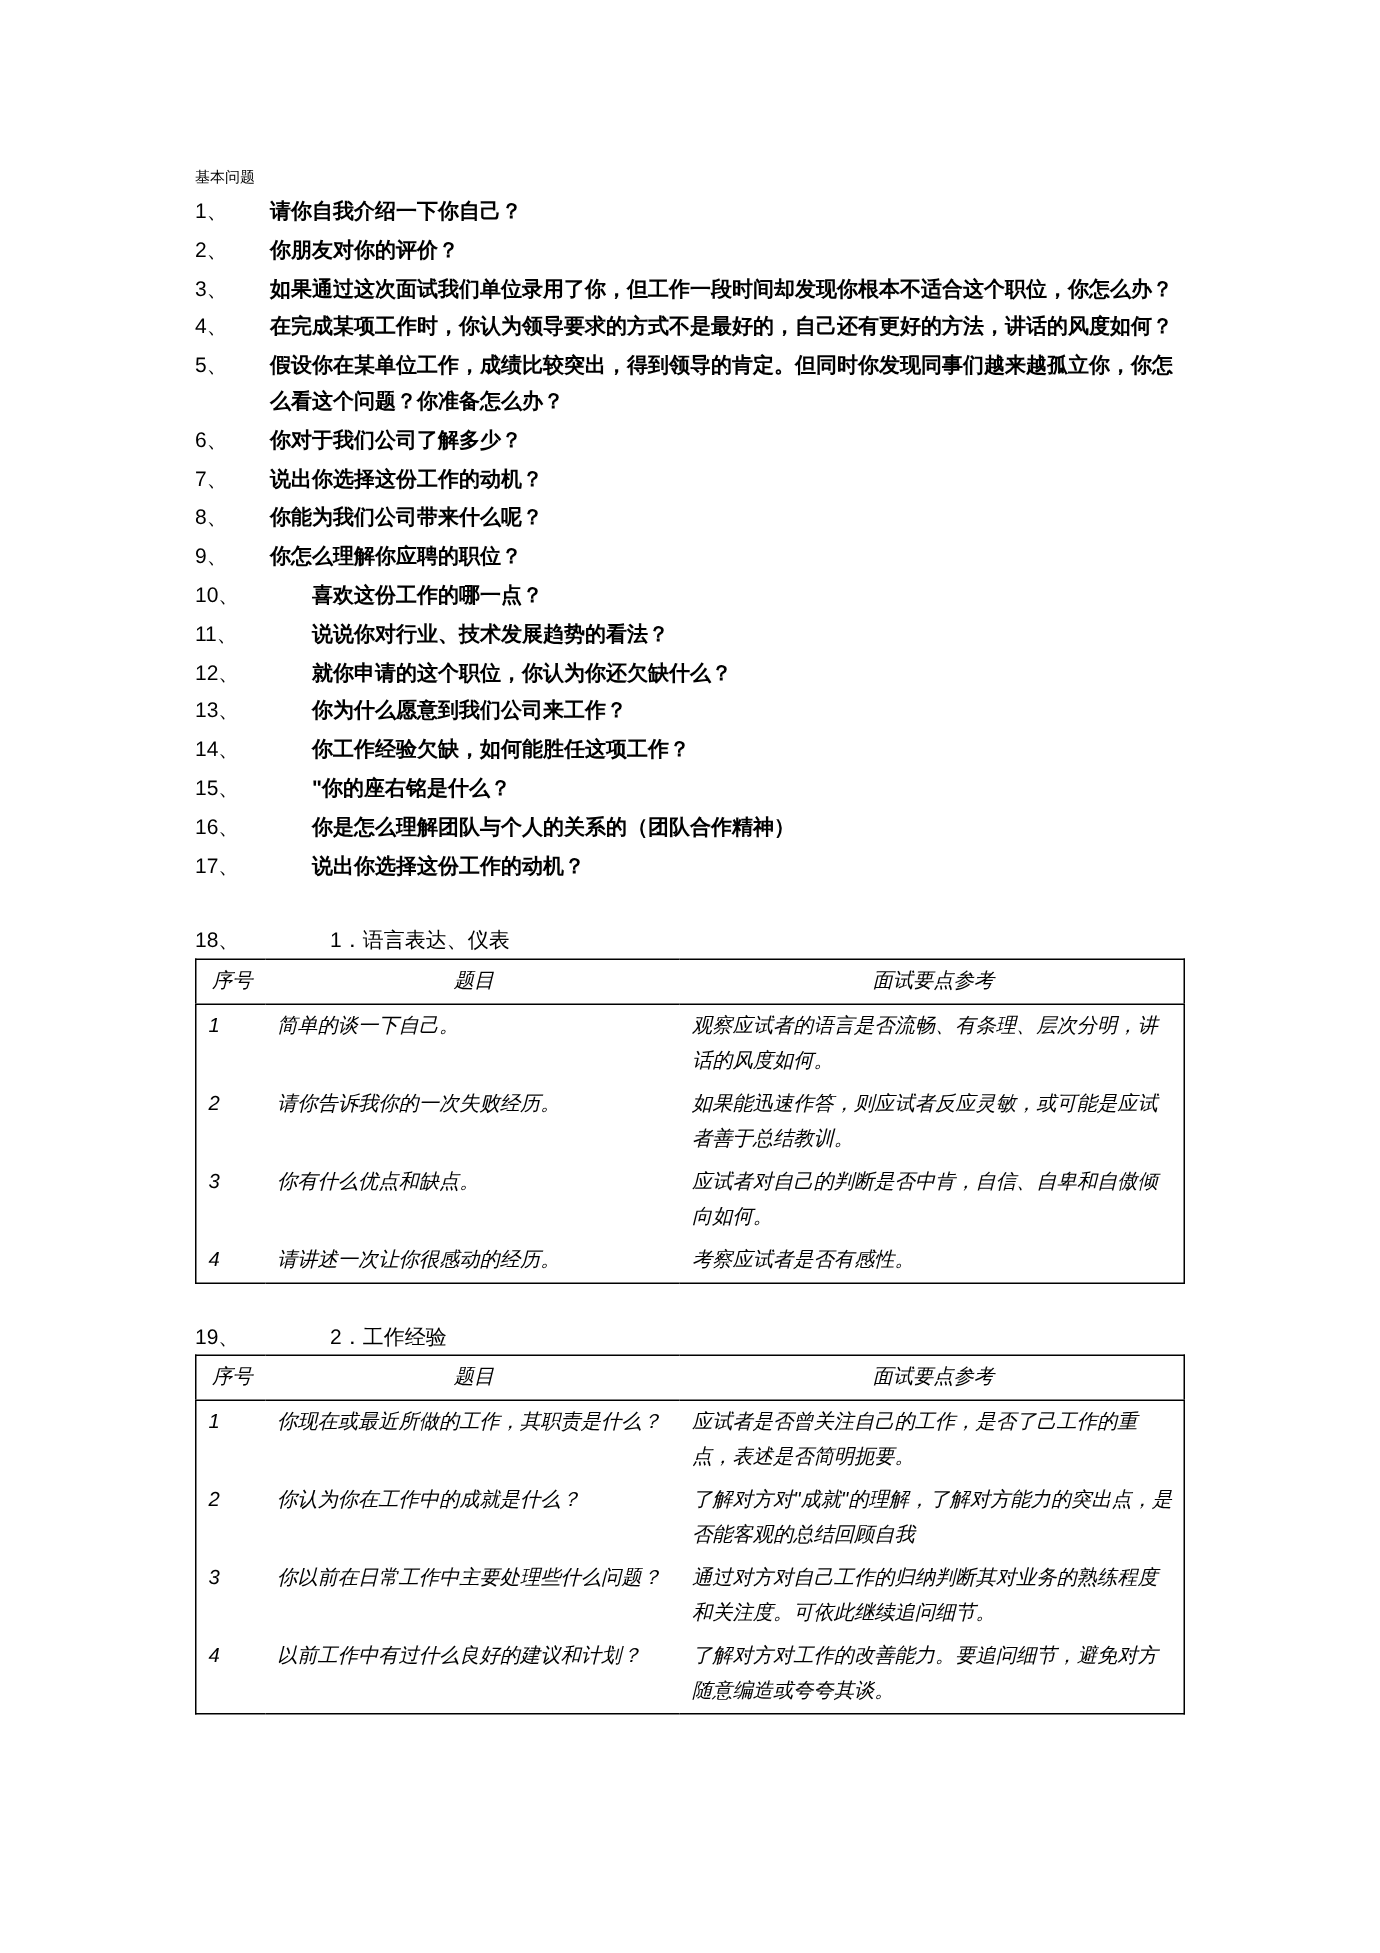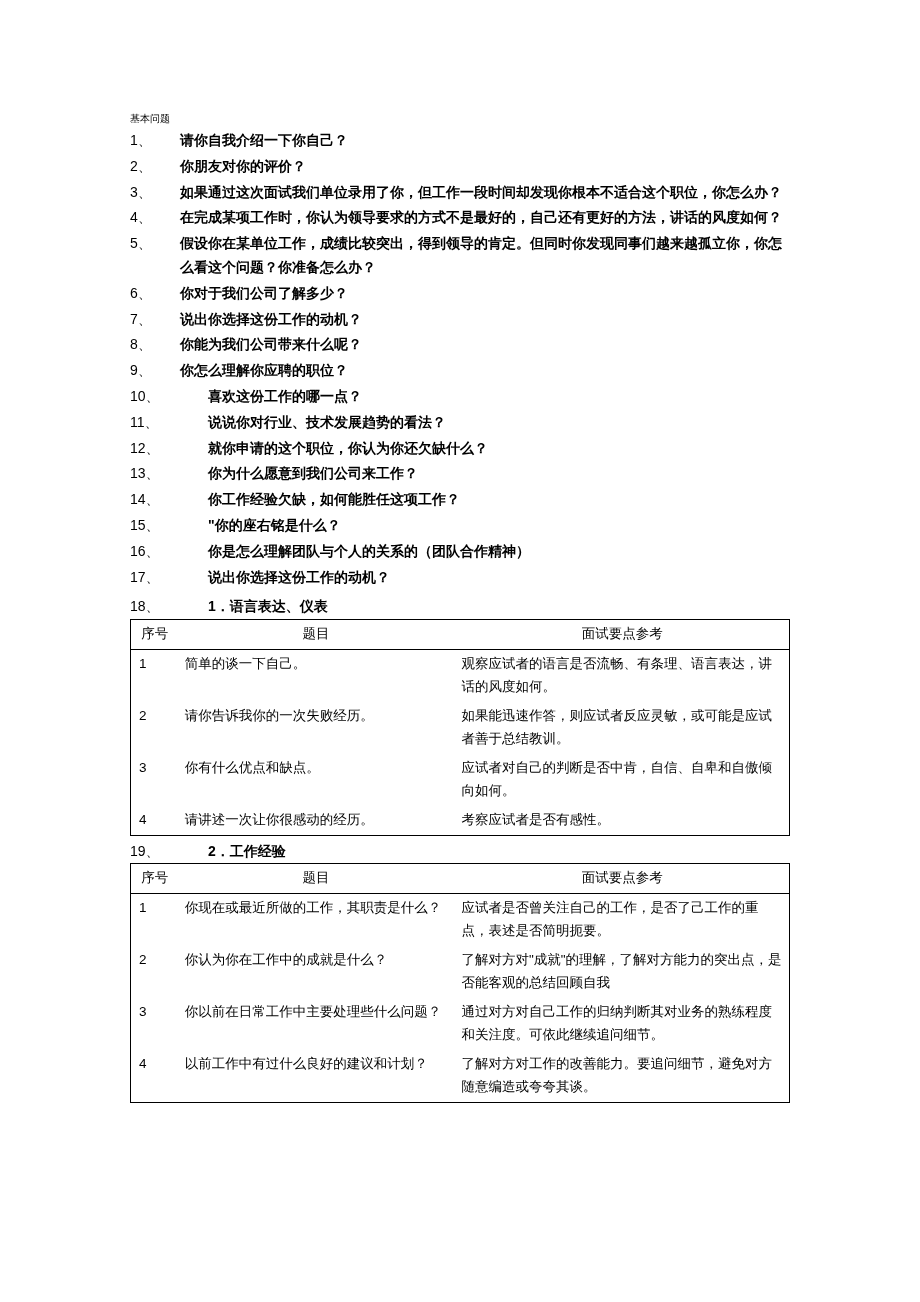--- a/index.html
+++ b/index.html
@@ -35,36 +35,39 @@
       flex: 1;
       font-weight: bold;
     }
     .section-head {
       display: flex;
       align-items: baseline;
     }
     .section-num {
       flex: 0 0 78px;
       white-space: nowrap;
+      margin-top: 20px;
     }
     .section-title {
-      font-weight: bold;
+      font-weight: normal;
+      margin-left: 12px;
     }
     table {
       border-collapse: collapse;
       width: 100%;
       table-layout: fixed;
       font-size: 13.5px;
       margin-bottom: 4px;
     }
     table td, table th {
       text-align: left;
       vertical-align: top;
       padding: 3px 6px 3px 8px;
       font-weight: normal;
+      font-style: italic;
     }
     table thead th {
       text-align: center;
     }
     table {
       border-top: 1px solid #000;
       border-bottom: 1px solid #000;
       border-left: 1px solid #000;
       border-right: 1px solid #000;
     }
@@ -166,21 +169,21 @@
     <tr>
       <th>序号</th>
       <th>题目</th>
       <th>面试要点参考</th>
     </tr>
   </thead>
   <tbody>
     <tr>
         <td>1</td>
         <td>简单的谈一下自己。</td>
-        <td>观察应试者的语言是否流畅、有条理、语言表达，讲话的风度如何。</td>
+        <td>观察应试者的语言是否流畅、有条理、层次分明，讲话的风度如何。</td>
       </tr>
     <tr>
         <td>2</td>
         <td>请你告诉我你的一次失败经历。</td>
         <td>如果能迅速作答，则应试者反应灵敏，或可能是应试者善于总结教训。</td>
       </tr>
     <tr>
         <td>3</td>
         <td>你有什么优点和缺点。</td>
         <td>应试者对自己的判断是否中肯，自信、自卑和自傲倾向如何。</td>

